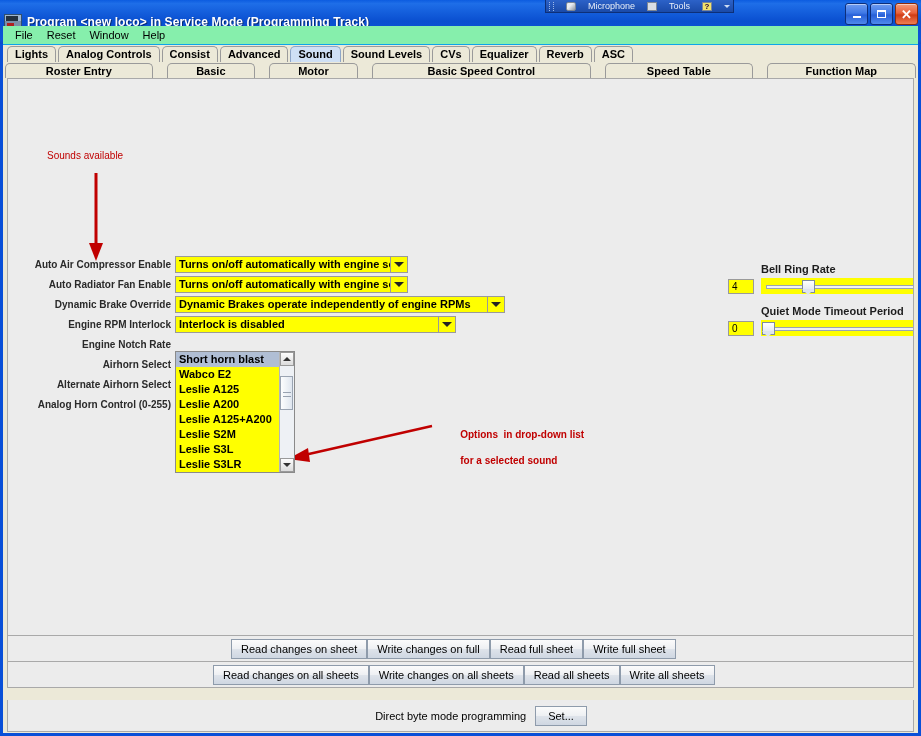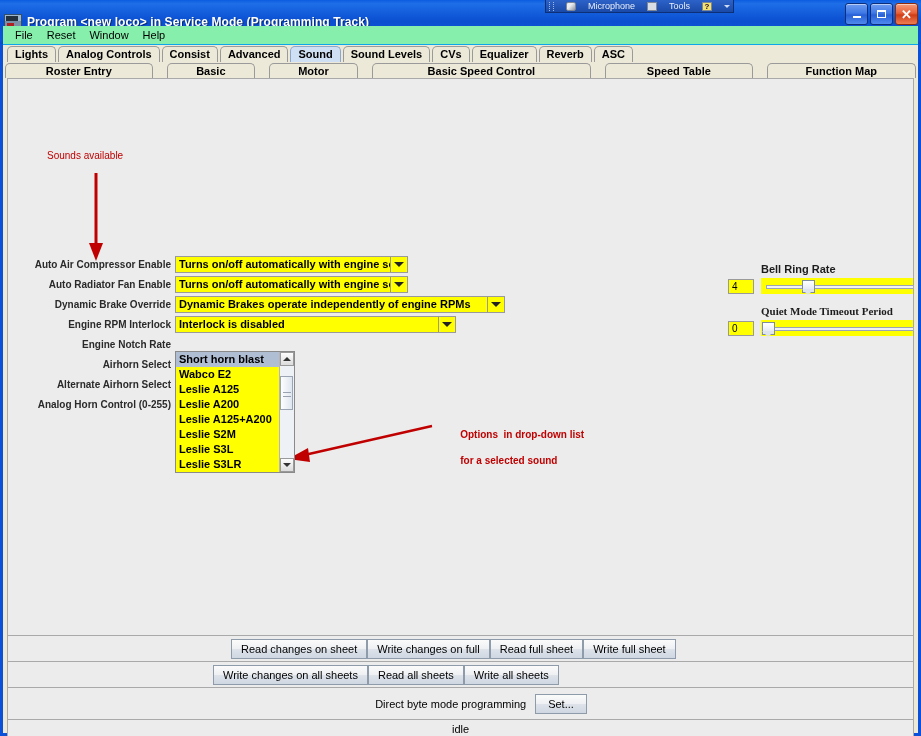--- a/index.html
+++ b/index.html
@@ -198,21 +198,21 @@
   }
   .btnbar.r1{justify-content:flex-start;padding-left:223px;}
   .btnbar.r2{justify-content:flex-start;padding-left:205px;}
   .jbtn{
     height:20px;font-size:11px;color:#000;padding:0 9px;
     background:linear-gradient(to bottom,#fbfbfb 0%,#eef0f3 48%,#dee3ea 52%,#cfd7e2 100%);
     border:1px solid #8e9bab;box-sizing:border-box;
     display:flex;align-items:center;justify-content:center;white-space:nowrap;cursor:default;
   }
   .directbar{
-    margin:0 4px;height:32px;background:#ececec;border:1px solid #a9a9a9;border-top:none;
+    margin:12px 4px;height:32px;background:#ececec;border:1px solid #a9a9a9;border-top:none;
     box-sizing:border-box;display:flex;align-items:center;justify-content:center;gap:9px;padding-left:41px;
   }
   .directlabel{font-size:11px;color:#000;}
   .statusbar{
     margin:0 4px;height:18px;background:#ececec;border:1px solid #a9a9a9;border-top:none;
     box-sizing:border-box;display:flex;align-items:center;justify-content:center;
     font-size:11px;color:#000;
   }
 
   
@@ -415,38 +415,39 @@
       <div class="slider-group" style="left:684px;top:184px;width:200px;height:30px;">
         <div class="slider-title" style="left:33px;top:0px;">Bell Ring Rate</div>
         <div class="slider-val" style="left:0px;top:16px;">4</div>
         <div class="slider-bar" style="left:33px;top:15px;width:164px;">
           <div class="slider-track"></div>
           <div class="slider-thumb" style="left:41px;"></div>
         </div>
       </div>
 
       <div class="slider-group" style="left:684px;top:226px;width:200px;height:30px;">
-        <div class="slider-title" style="left:33px;top:0px;font-family:Liberation Serif, serif;">Quiet Mode Timeout Period</div>
+        <div class="slider-title" style="left:33px;top:0px;">Quiet Mode Timeout Period</div>
         <div class="slider-val" style="left:0px;top:16px;">0</div>
         <div class="slider-bar" style="left:33px;top:15px;width:164px;">
           <div class="slider-track"></div>
           <div class="slider-thumb" style="left:1px;"></div>
         </div>
       </div>
 
     </div>
 
     <div class="btnbar r1">
       <div class="jbtn">Read changes on sheet</div>
       <div class="jbtn">Write changes on full</div>
       <div class="jbtn">Read full sheet</div>
       <div class="jbtn">Write full sheet</div>
     </div>
 
     <div class="btnbar r2">
+      <div class="jbtn">Read changes on all sheets</div>
       <div class="jbtn">Write changes on all sheets</div>
       <div class="jbtn">Read all sheets</div>
       <div class="jbtn">Write all sheets</div>
     </div>
 
     <div class="directbar">
       <div class="directlabel">Direct byte mode programming</div>
       <div class="jbtn" style="padding:0 12px;">Set...</div>
     </div>
 

